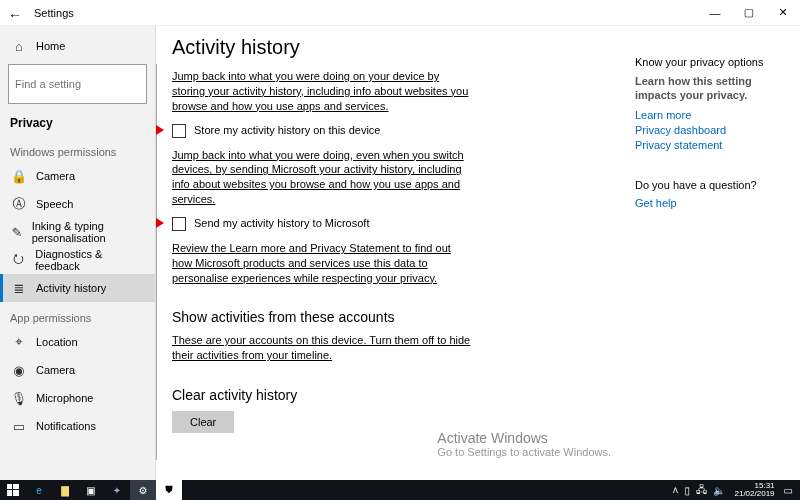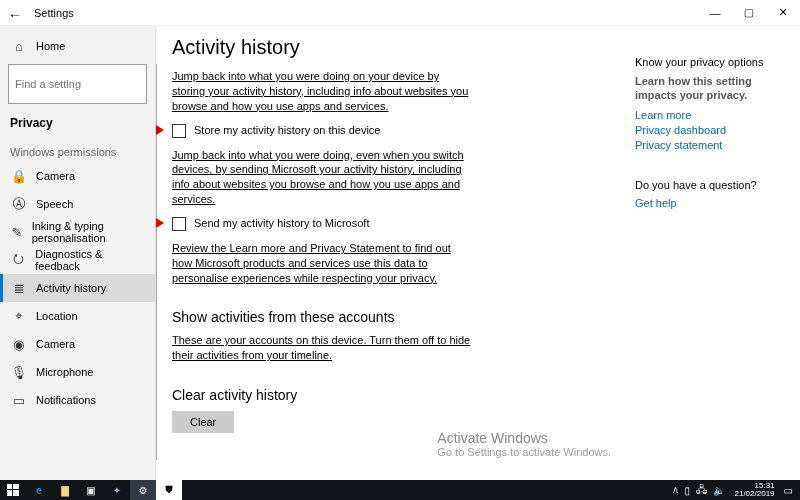--- a/index.html
+++ b/index.html
@@ -90,20 +90,21 @@
           <div class="sidebar-row">
             <span class="icon">⭮</span>
             <span class="lbl">Diagnostics &amp; feedback</span>
           </div>
           <div class="sidebar-row active">
             <span class="icon">≣</span>
             <span class="lbl">Activity history</span>
           </div>
         </div>
 
+      <div class="group">App permissions</div>
       <div id="app-perms">
           <div class="sidebar-row">
             <span class="icon">⌖</span>
             <span class="lbl">Location</span>
           </div>
           <div class="sidebar-row">
             <span class="icon">◉</span>
             <span class="lbl">Camera</span>
           </div>
           <div class="sidebar-row">

